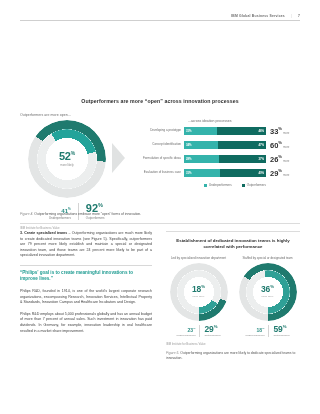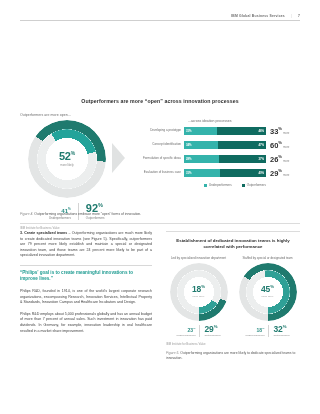--- a/index.html
+++ b/index.html
@@ -364,31 +364,31 @@
             <div class="f2-lbl">Outperformers</div>
           </div>
         </div>
       </div>
       <div class="f2-col">
         <div class="f2-cap">Staffed by special or designated team</div>
         <div class="donut2-wrap">
           <div class="d2-outer" style="background: conic-gradient(from 180deg, rgb(227, 229, 229) 0deg, rgb(227, 229, 229) 123deg, rgb(31, 122, 110) 123deg, rgb(31, 122, 110) 360deg);"></div>
           <div class="d2-inner" style="background: conic-gradient(from 180deg, rgb(236, 238, 238) 0deg, rgb(236, 238, 238) 170.4deg, rgb(47, 160, 150) 170.4deg, rgb(47, 160, 150) 360deg);"></div>
           <div class="d2-center">
-            <div class="d2-pct"><span>45</span><sup>%</sup></div>
+            <div class="d2-pct"><span>36</span><sup>%</sup></div>
             <div class="d2-sub">more likely</div>
           </div>
         </div>
         <div class="f2-stats">
           <div class="f2-stat under">
             <div class="f2-num"><span>18</span><sup>%</sup></div>
             <div class="f2-lbl">Underperformers</div>
           </div>
           <div class="f2-stat over">
-            <div class="f2-num"><span>32</span><sup>%</sup></div>
+            <div class="f2-num"><span>59</span><sup>%</sup></div>
             <div class="f2-lbl">Outperformers</div>
           </div>
         </div>
       </div>
     </div>
 
   <div class="fig2-source">IBM Institute for Business Value</div>
   <div class="fig2-caption">
     <i>Figure 5.</i>
     <span>Outperforming organizations are more likely to dedicate specialized teams to innovation.</span>

